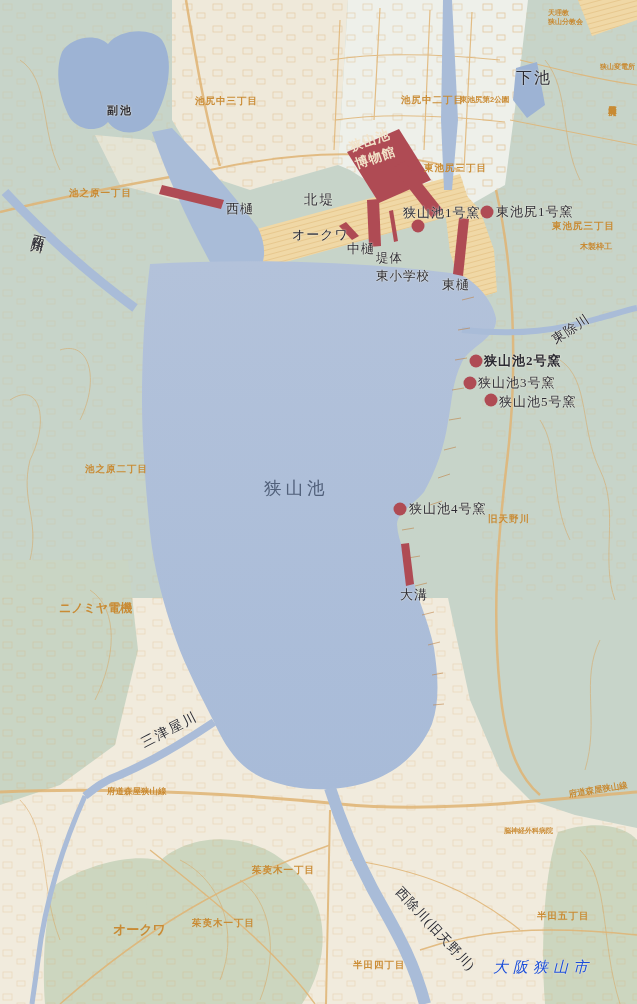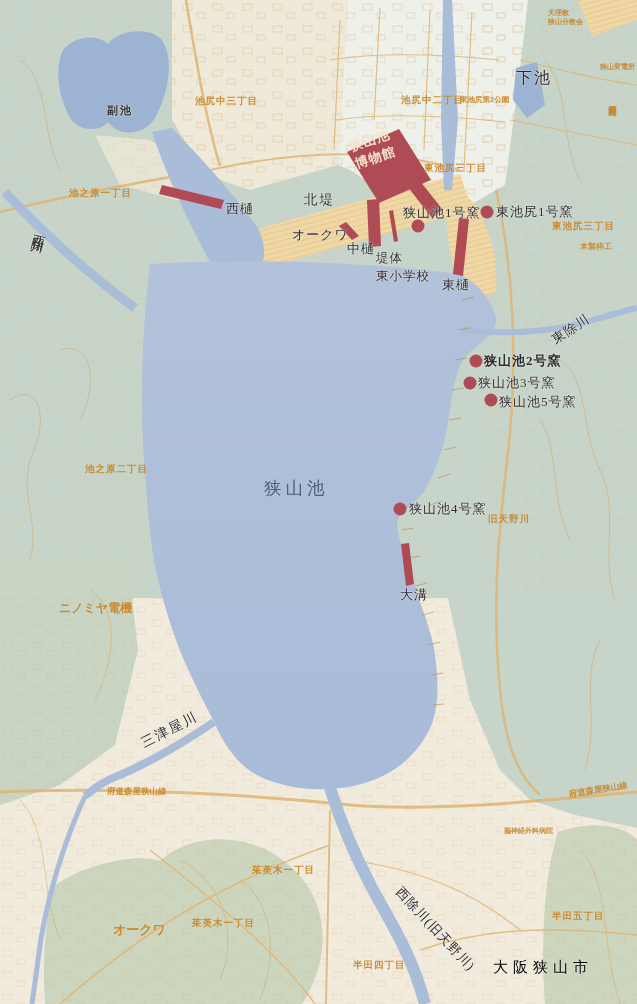--- a/index.html
+++ b/index.html
@@ -3,21 +3,21 @@
 <meta charset="utf-8">
 <style>
   html,body{margin:0;padding:0;background:#ffffff;}
   #map{position:relative;width:637px;height:1004px;overflow:hidden;
        font-family:"Liberation Serif","DejaVu Serif",serif;background:#c7d4c9;}
   #map svg{position:absolute;left:0;top:0;}
   .lbl{position:absolute;color:#2b2b33;font-size:13px;line-height:1.3;
        white-space:pre-line;letter-spacing:1px;
        text-shadow:0 0 2px rgba(246,243,232,.85),0 0 1px rgba(246,243,232,.85);}
   .big{font-size:17.5px;letter-spacing:4px;color:#51607a;text-shadow:none;}
-  .city{font-size:15px;letter-spacing:5px;color:#000000;}
+  .city{font-size:15px;letter-spacing:5px;color:#1d4ed8;font-style:italic;}
   .museum{color:#f2e3c9;font-weight:bold;font-size:13px;line-height:1.35;
           transform:rotate(-19deg);transform-origin:0 0;text-shadow:none;}
   .orange{position:absolute;color:#c9882e;font-family:"Liberation Sans","DejaVu Sans",sans-serif;
           font-weight:bold;font-size:9.5px;letter-spacing:1px;text-shadow:none;
           white-space:pre-line;line-height:1.3;opacity:.95;}
   .vert{writing-mode:vertical-rl;text-orientation:upright;}
   .r-m33{transform:rotate(-33deg);transform-origin:0 0;}
   .r-m27{transform:rotate(-27deg);transform-origin:0 0;}
   .r-m9{transform:rotate(-9deg);transform-origin:0 0;}
   .r-47{transform:rotate(47deg);transform-origin:0 0;}
@@ -165,20 +165,20 @@
 <div class="orange" style="left:552px;top:220px;">東池尻三丁目</div>
 <div class="orange" style="left:580px;top:242px;font-size:8px;letter-spacing:0;">木製枠工</div>
 <div class="orange" style="left:85px;top:463px;">池之原二丁目</div>
 <div class="orange" style="left:488px;top:513px;">旧天野川</div>
 <div class="orange" style="left:600px;top:62px;font-size:7px;letter-spacing:0;">狭山変電所</div>
 <div class="orange vert" style="left:606px;top:100px;font-size:8px;letter-spacing:0;">府道河内長野美原線</div>
 <div class="orange" style="left:107px;top:786px;font-size:8.5px;letter-spacing:0;">府道森屋狭山線</div>
 <div class="orange r-m9" style="left:568px;top:789px;font-size:8.5px;letter-spacing:0;">府道森屋狭山線</div>
 <div class="orange" style="left:252px;top:864px;">茱萸木一丁目</div>
 <div class="orange" style="left:192px;top:917px;">茱萸木一丁目</div>
-<div class="orange" style="left:537px;top:910px;margin-left:15px;">半田五丁目</div>
+<div class="orange" style="left:537px;top:910px;">半田五丁目</div>
 <div class="orange" style="left:353px;top:959px;">半田四丁目</div>
 <div class="orange" style="left:59px;top:601px;font-size:12px;letter-spacing:0;">ニノミヤ電機</div>
 <div class="orange" style="left:113px;top:922px;font-size:13px;letter-spacing:0;">オークワ</div>
 <div class="orange" style="left:504px;top:826px;font-size:7px;letter-spacing:0;">脳神経外科病院</div>
 <div class="orange" style="left:548px;top:8px;font-size:7px;letter-spacing:0;">天理教
 狭山分教会</div>
 </div>
 
 </body></html>

